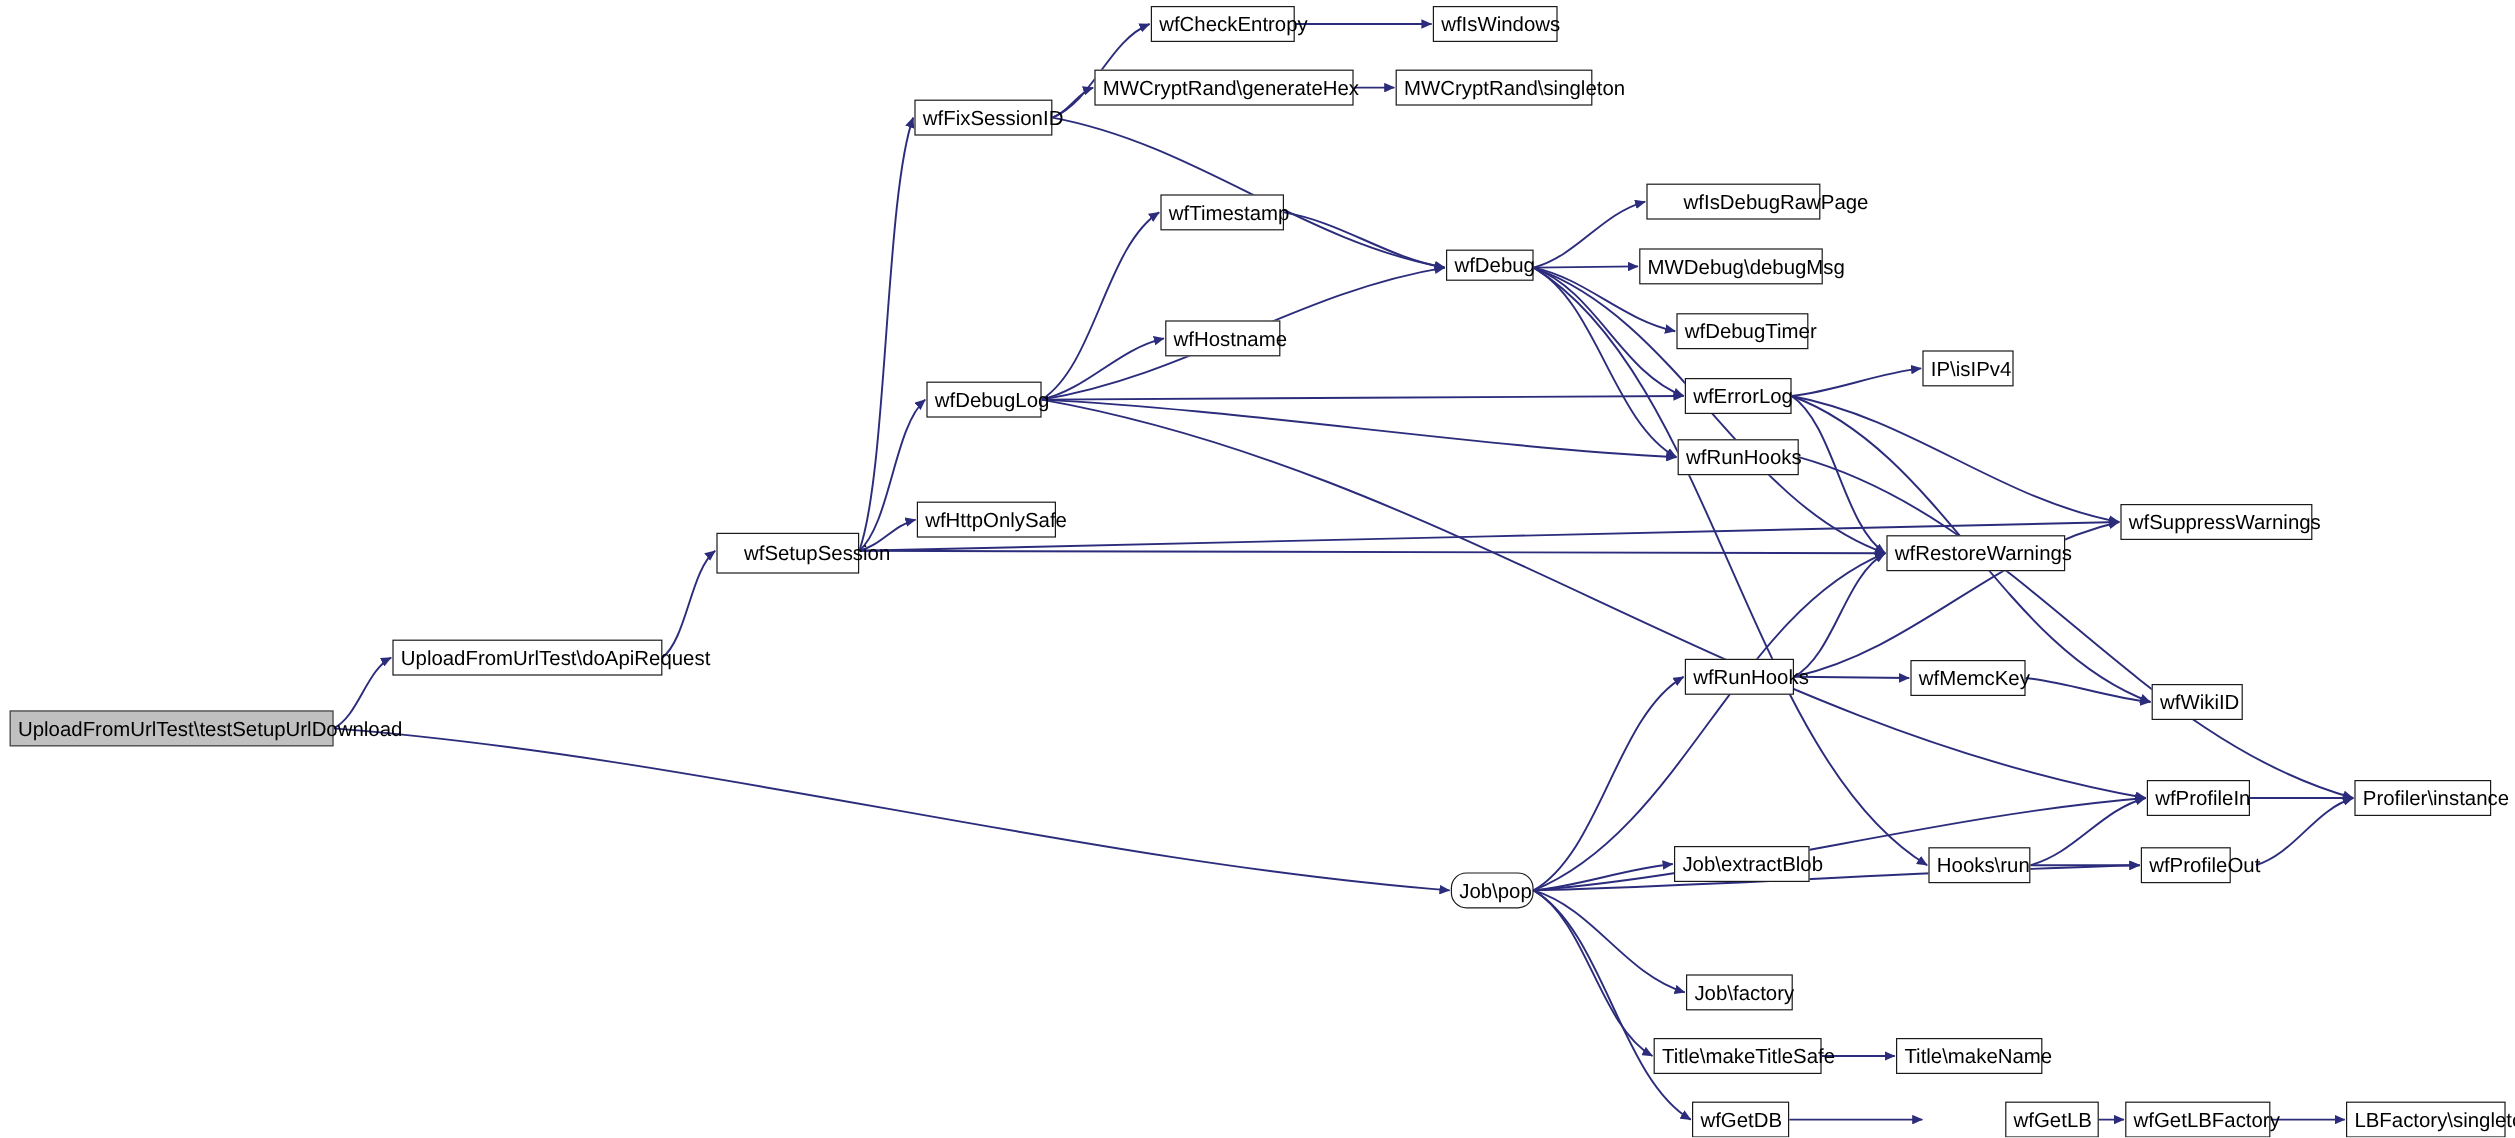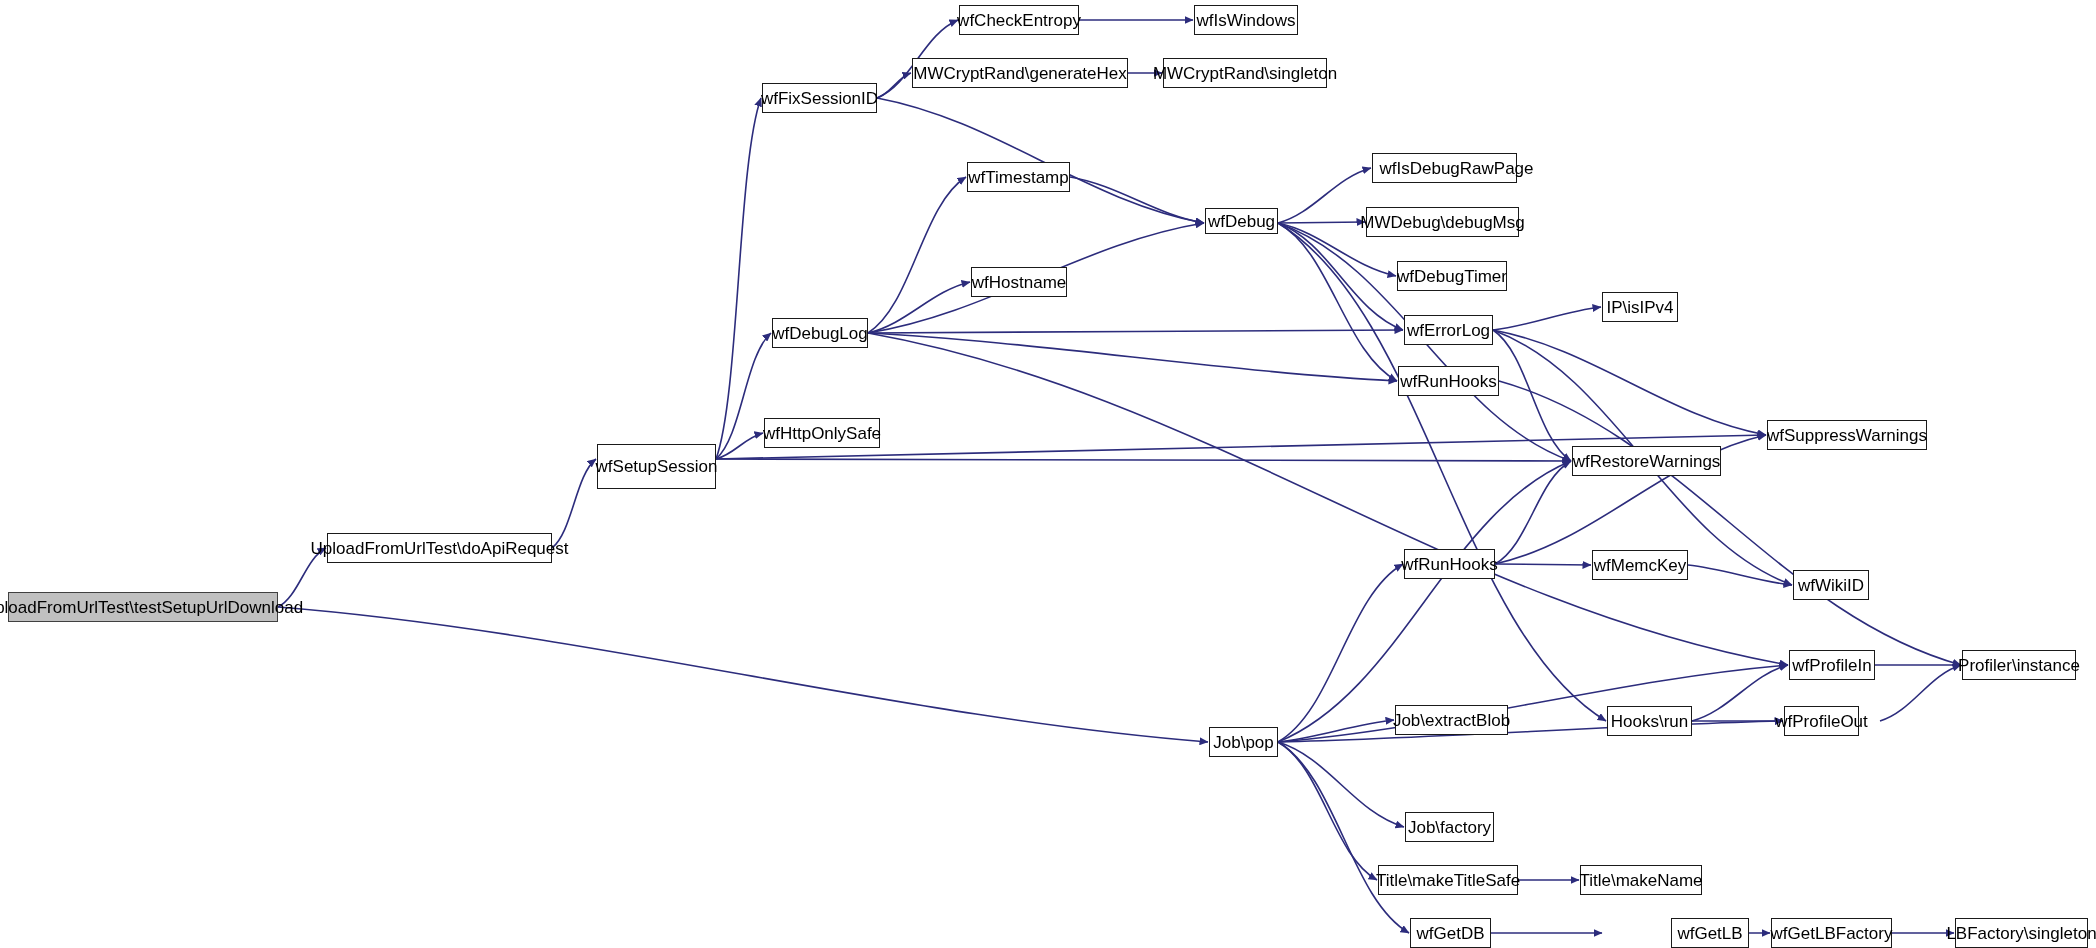--- a/index.html
+++ b/index.html
@@ -9,21 +9,20 @@
   .node{
     position:absolute;
     box-sizing:border-box;
     border:1px solid #1a1a1a;
     background:#ffffff;
     color:#000000;
     font-size:17px;
     line-height:1;
     display:flex;
     align-items:center;
-    justify-content:center;
     white-space:nowrap;
     letter-spacing:0px;
   }
   .node.highlight{background:#c0c0c0;border-color:#404040;}
   .node .lbl{padding:0 6px;}
 </style>
 </head>
 <body>
 
 <div id="canvas">
@@ -87,21 +86,21 @@
         <path d="M1681,933 L1770,933"></path>
         <path d="M1892,933 L1954,933"></path>
       </g>
   </svg>
 <div class="node highlight" style="left: 8px; top: 592px; width: 270px; height: 30px;">
       <span class="lbl">UploadFromUrlTest\testSetupUrlDownload</span>
     </div>
     <div class="node" style="left: 327px; top: 533px; width: 225px; height: 30px;">
       <span class="lbl">UploadFromUrlTest\doApiRequest</span>
     </div>
-    <div class="node" style="left: 597px; top: 444px; width: 119px; height: 45px;">
+    <div class="node" style="left: 597px; top: 444px; width: 119px; height: 34px; padding-left: 16px;">
       <span class="lbl">wfSetupSession</span>
     </div>
     <div class="node" style="left: 762px; top: 83px; width: 115px; height: 30px;">
       <span class="lbl">wfFixSessionID</span>
     </div>
     <div class="node" style="left: 959px; top: 5px; width: 120px; height: 30px;">
       <span class="lbl">wfCheckEntropy</span>
     </div>
     <div class="node" style="left: 1194px; top: 5px; width: 104px; height: 30px;">
       <span class="lbl">wfIsWindows</span>
@@ -165,21 +164,21 @@
     </div>
     <div class="node" style="left: 1962px; top: 650px; width: 114px; height: 30px;">
       <span class="lbl">Profiler\instance</span>
     </div>
     <div class="node" style="left: 1784px; top: 706px; width: 75px; height: 30px;">
       <span class="lbl">wfProfileOut</span>
     </div>
     <div class="node" style="left: 1607px; top: 706px; width: 85px; height: 30px;">
       <span class="lbl">Hooks\run</span>
     </div>
-    <div class="node" style="left: 1209px; top: 727px; width: 69px; height: 30px;">
+    <div class="node" style="left: 1209px; top: 727px; width: 69px; height: 30px; border-radius: 13px;">
       <span class="lbl">Job\pop</span>
     </div>
     <div class="node" style="left: 1395px; top: 705px; width: 113px; height: 30px;">
       <span class="lbl">Job\extractBlob</span>
     </div>
     <div class="node" style="left: 1405px; top: 812px; width: 89px; height: 30px;">
       <span class="lbl">Job\factory</span>
     </div>
     <div class="node" style="left: 1378px; top: 865px; width: 140px; height: 30px;">
       <span class="lbl">Title\makeTitleSafe</span>

